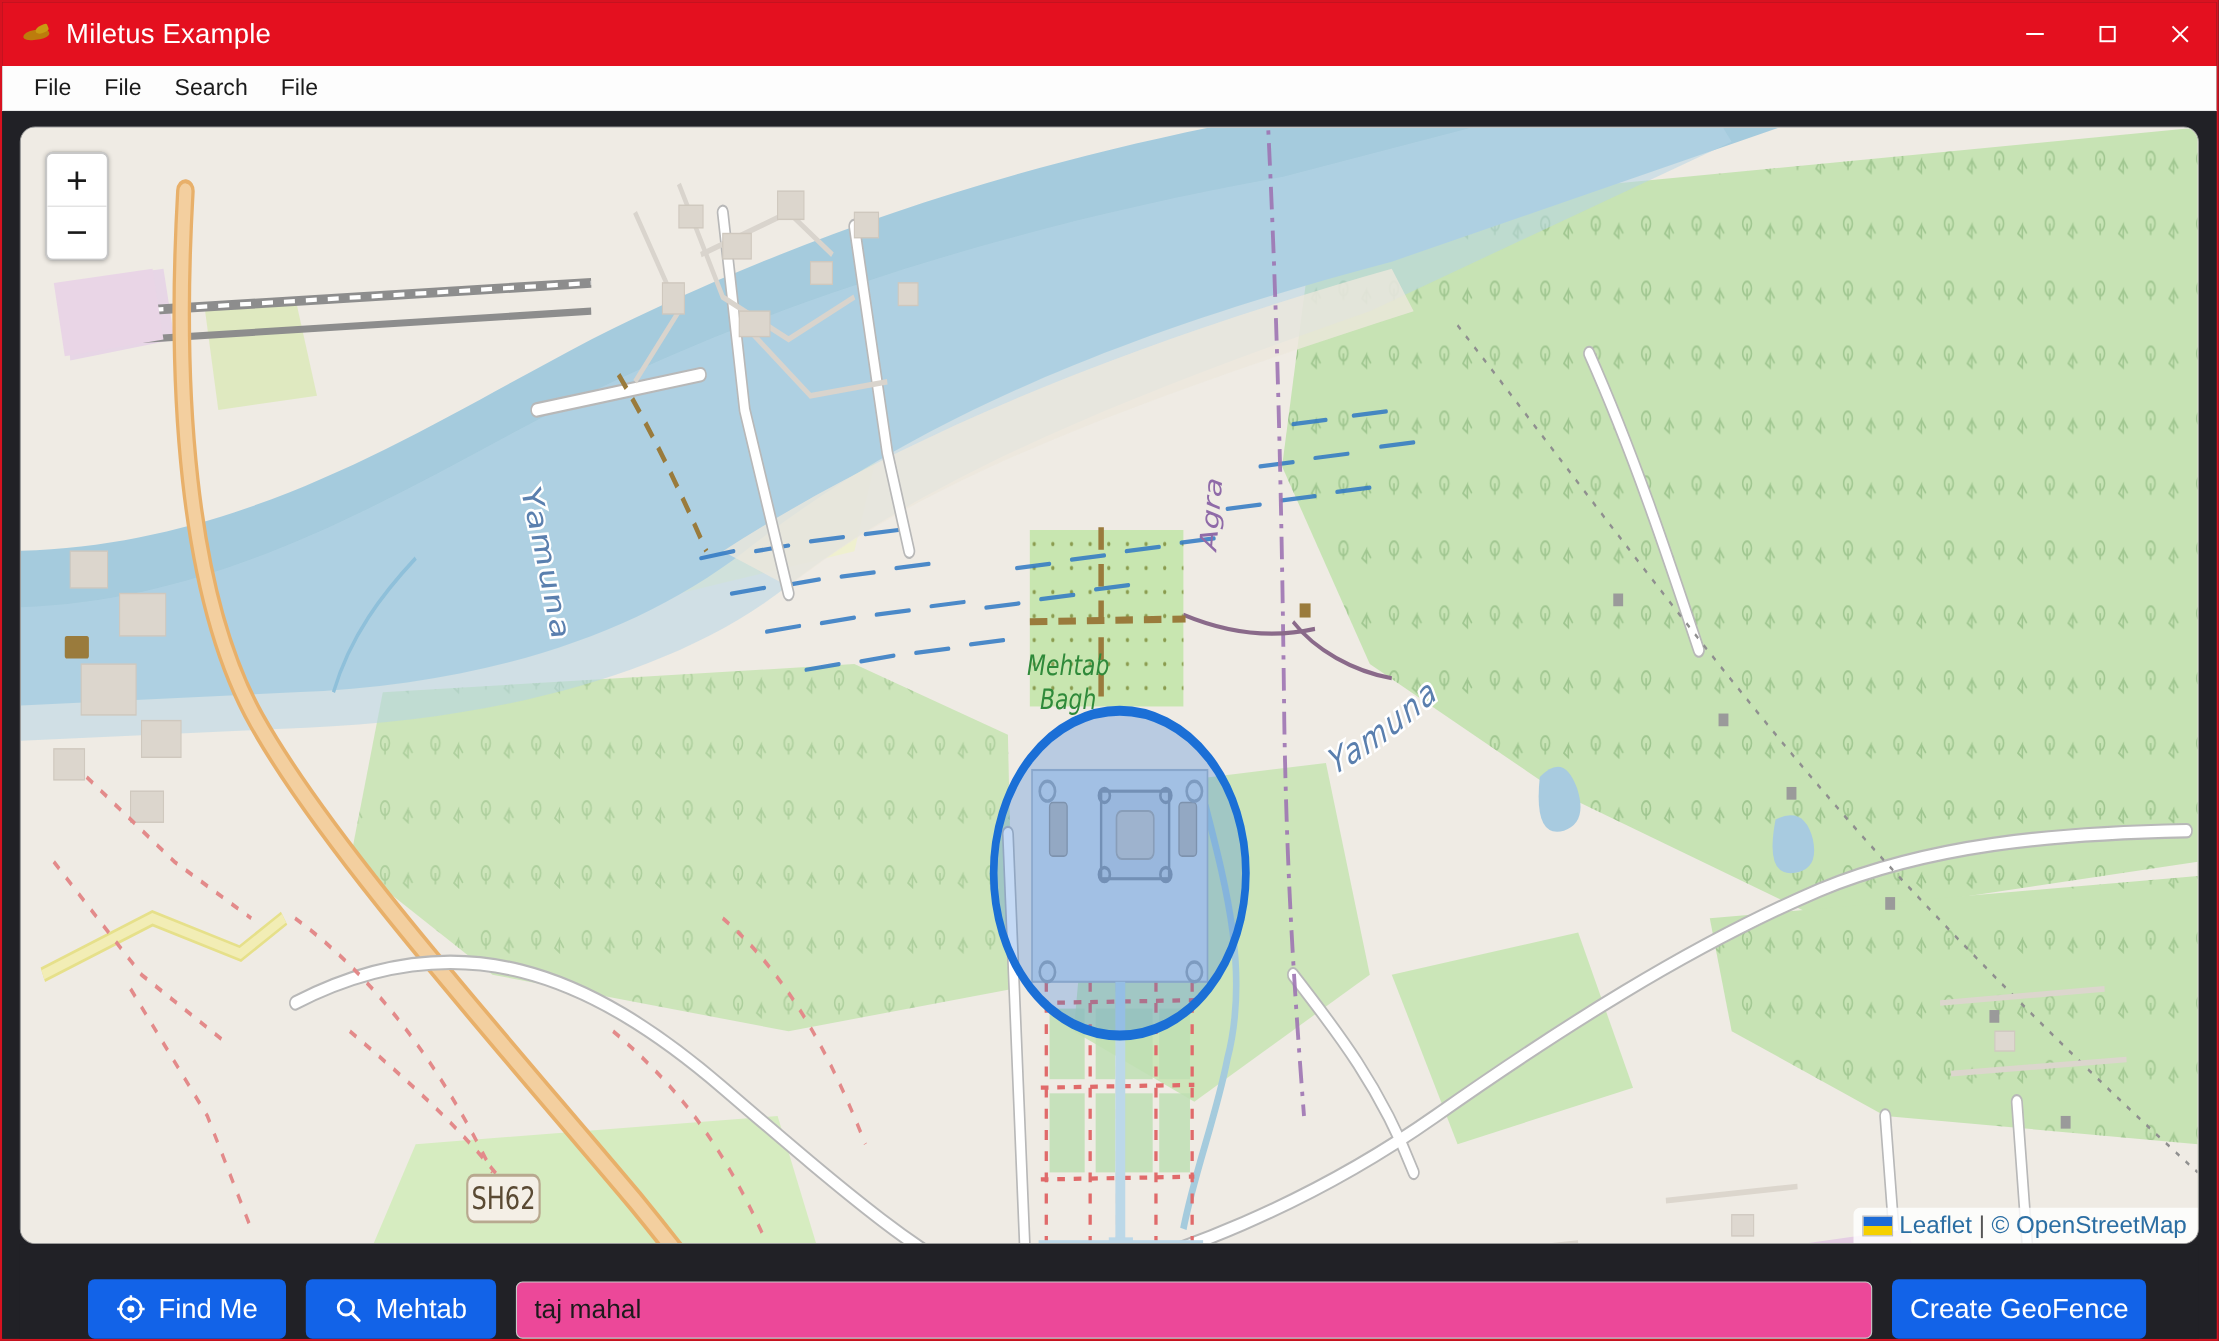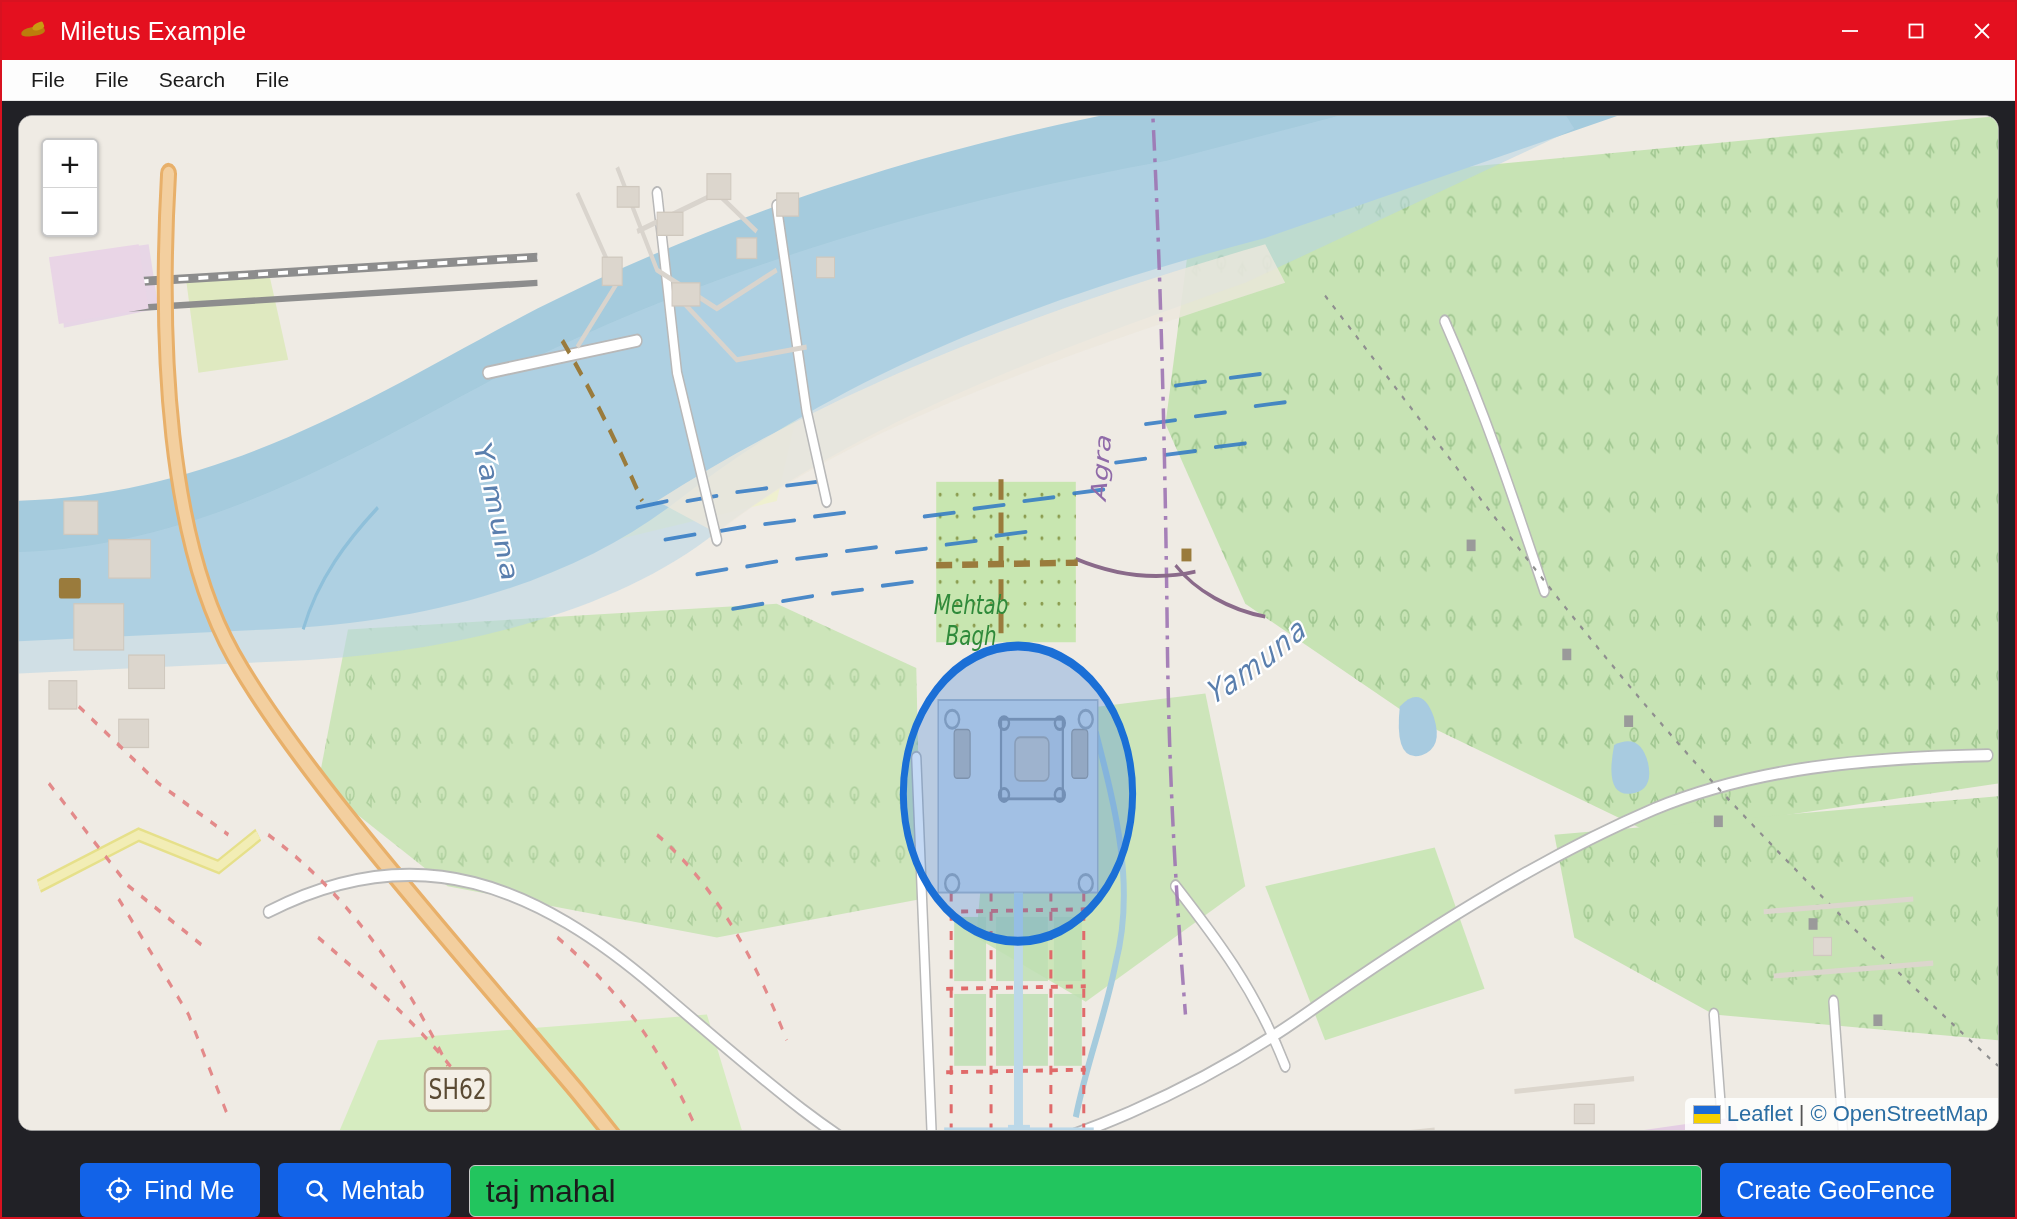--- a/index.html
+++ b/index.html
@@ -169,22 +169,22 @@
     padding: 0 26px;
     white-space: nowrap;
     cursor: pointer;
   }
   .btn svg { display: block; }
   .search-input {
     flex: 1 1 auto;
     height: 52px;
     border-radius: 6px;
     border: 1px solid #c9c9c9;
-    background: #22c55e;
-    font-size: 32px;
+    background: #ec4899;
+    font-size: 24px;
     font-family: "Liberation Sans", sans-serif;
     color: #1b1b1b;
     padding: 0 16px;
     box-sizing: border-box;
     outline: none;
     min-width: 100px;
   }
   .btn-geofence { padding: 0 16px; }
 
   

